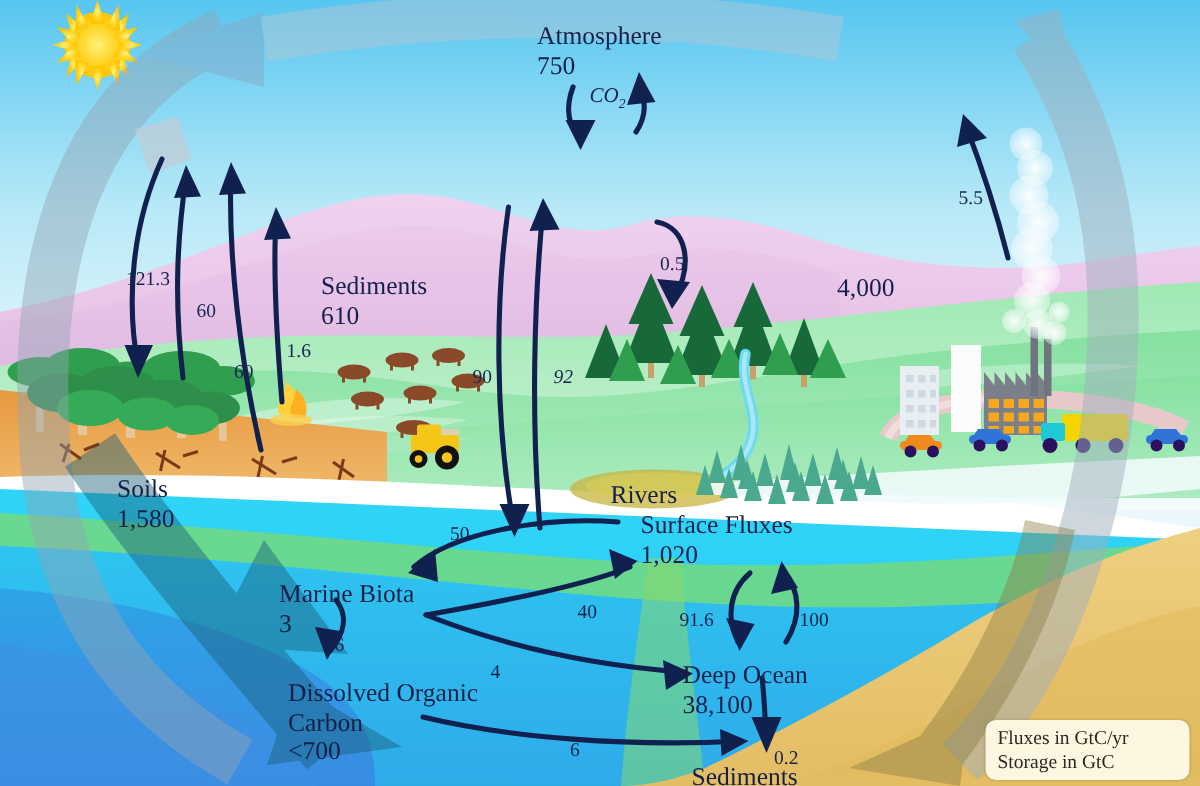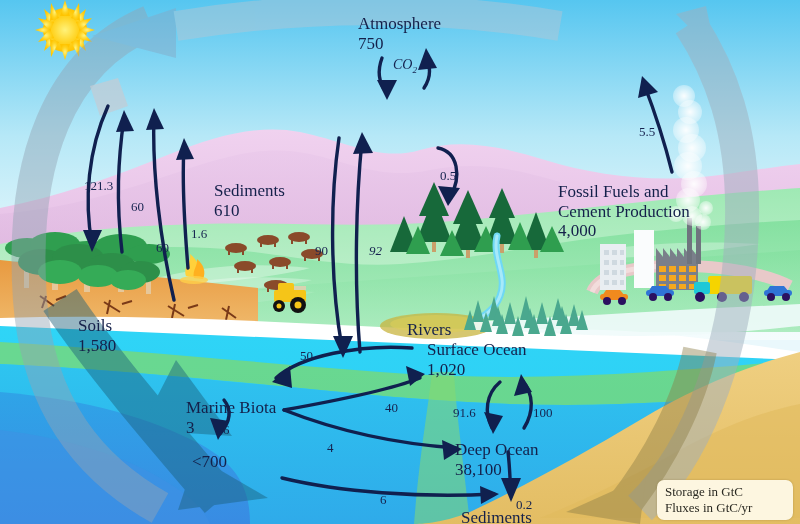--- a/index.html
+++ b/index.html
@@ -455,26 +455,26 @@
       <polygon points="493,434 484,412 503,416"></polygon>
       <polygon points="521,374 514,396 532,392"></polygon>
       <polygon points="511,502 501,478 521,478"></polygon>
     </g>
   </svg>
 
   <div id="labels">
       <div class="lbl t" style="left: 358px; top: 14px;"><div>Atmosphere</div><div>750</div></div>
       <div class="lbl t" style="left: 214px; top: 181px;"><div>Sediments</div><div>610</div></div>
       <div class="lbl t" style="left: 78px; top: 296px; margin-top: 20px;"><div>Soils</div><div>1,580</div></div>
-      <div class="lbl t" style="left: 558px; top: 182px;"><div>Fossil Fuels and
-Cement Production</div><div>4,000</div></div>
+      <div class="lbl t" style="left: 558px; top: 182px;"><div>4,000</div></div>
       <div class="lbl t" style="left: 407px; top: 320px;"><div>Rivers</div></div>
-      <div class="lbl t" style="left: 427px; top: 340px;"><div>Surface Ocean</div><div>1,020</div></div>
-      <div class="lbl t" style="left: 186px; top: 386px; margin-top: 12px;"><div>Marine Biota</div><div>3</div></div>
-      <div class="lbl t" style="left: 192px; top: 452px;"><div>&lt;700</div></div>
+      <div class="lbl t" style="left: 427px; top: 340px;"><div>Surface Fluxes</div><div>1,020</div></div>
+      <div class="lbl t" style="left: 186px; top: 386px;"><div>Marine Biota</div><div>3</div></div>
+      <div class="lbl t" style="left: 192px; top: 452px;"><div>Dissolved Organic
+Carbon</div><div>&lt;700</div></div>
       <div class="lbl t" style="left: 455px; top: 440px;"><div>Deep Ocean</div><div>38,100</div></div>
       <div class="lbl t" style="left: 461px; top: 508px;"><div>Sediments</div></div>
     </div>
   <div id="fluxlabels">
       <div class="flux" style="left: 84px; top: 178px;">121.3</div>
       <div class="flux" style="left: 131px; top: 199px;">60</div>
       <div class="flux" style="left: 156px; top: 240px;">60</div>
       <div class="flux" style="left: 191px; top: 226px;">1.6</div>
       <div class="flux" style="left: 315px; top: 243px;">90</div>
       <div class="flux" style="left: 369px; top: 243px; font-style: italic;">92</div>
@@ -488,17 +488,17 @@
       <div class="flux" style="left: 533px; top: 405px;">100</div>
       <div class="flux" style="left: 516px; top: 481px; margin-top: 16px;">0.2</div>
       <div class="flux" style="left: 380px; top: 492px;">6</div>
     </div>
 
   <div class="co2" style="left:393px;top:57px;">
     <span>CO</span><sub>2</sub>
   </div>
 
   <div id="legend">
+    <div>Fluxes in GtC/yr</div>
     <div>Storage in GtC</div>
-    <div>Fluxes in GtC/yr</div>
   </div>
 
 </div>
 
 </body></html>

